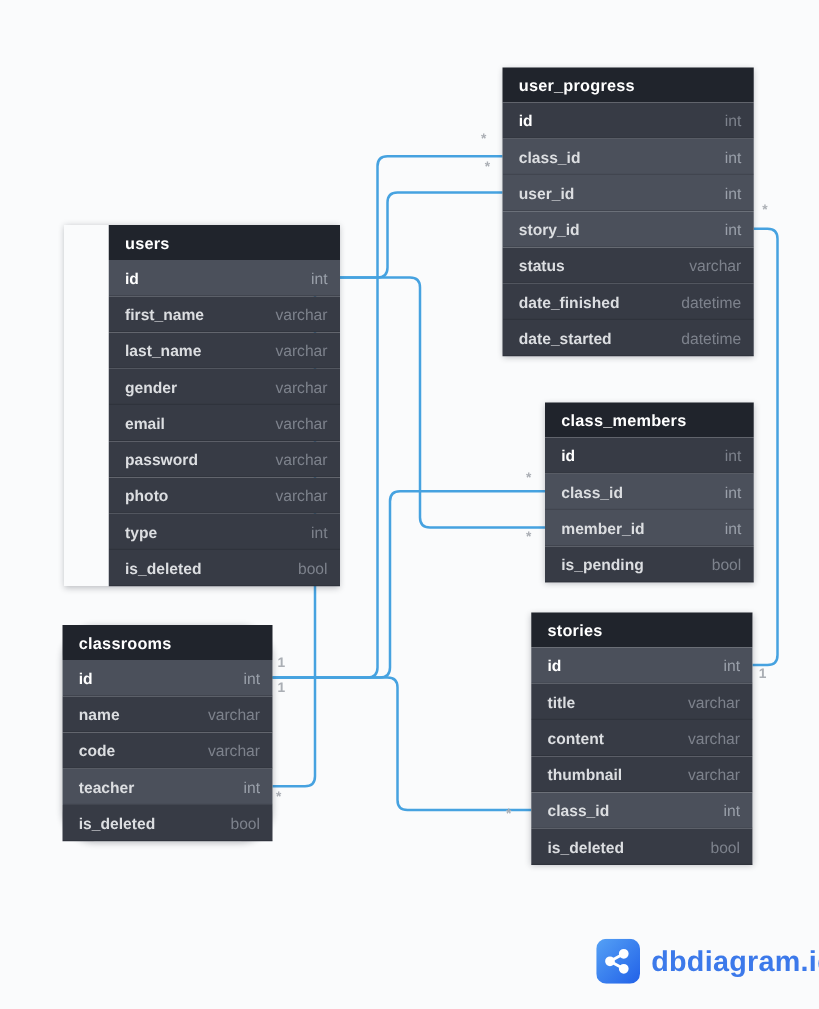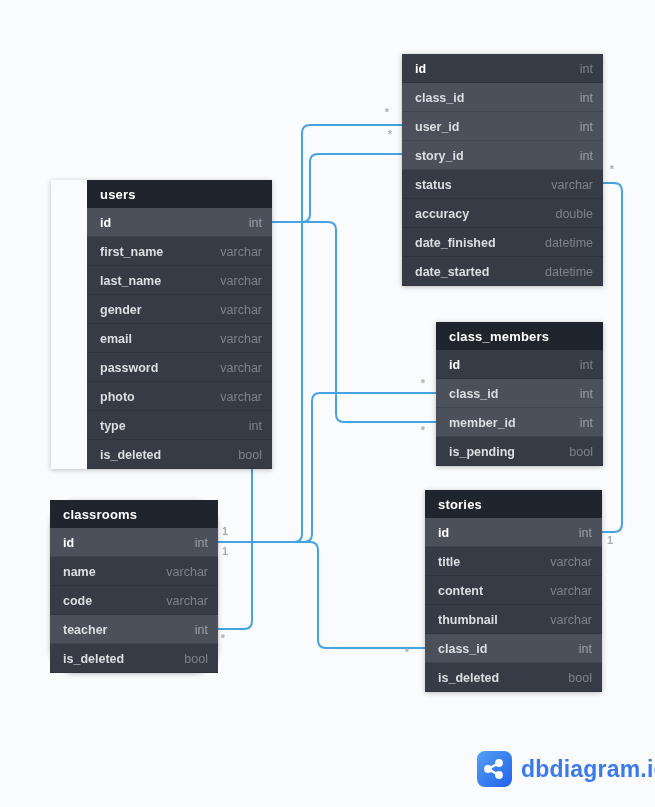--- a/index.html
+++ b/index.html
@@ -87,20 +87,23 @@
 
   <span class="card-label" style="left: 225px; top: 551px;">1</span>
 
   <span class="card-label" style="left: 223px; top: 638px;">*</span>
 
   <span class="card-label" style="left: 243px; top: 231px;">1</span>
 </div>
 
   <div id="tables-layer">
   <div class="table" style="left: 402px; top: 54px; width: 201px;">
+    <div class="table-header">
+      <span class="table-title">user_progress</span>
+    </div>
     <div class="rows">
   <div class="row pk">
     <span class="fname">id</span>
     <span class="ftype">int</span>
   </div>
 
   <div class="row hl">
     <span class="fname">class_id</span>
     <span class="ftype">int</span>
   </div>
@@ -113,24 +116,20 @@
   <div class="row hl">
     <span class="fname">story_id</span>
     <span class="ftype">int</span>
   </div>
 
   <div class="row">
     <span class="fname">status</span>
     <span class="ftype">varchar</span>
   </div>
 
-  <div class="row">
-    <span class="fname">accuracy</span>
-    <span class="ftype">double</span>
-  </div>
 
   <div class="row">
     <span class="fname">date_finished</span>
     <span class="ftype">datetime</span>
   </div>
 
   <div class="row">
     <span class="fname">date_started</span>
     <span class="ftype">datetime</span>
   </div>

